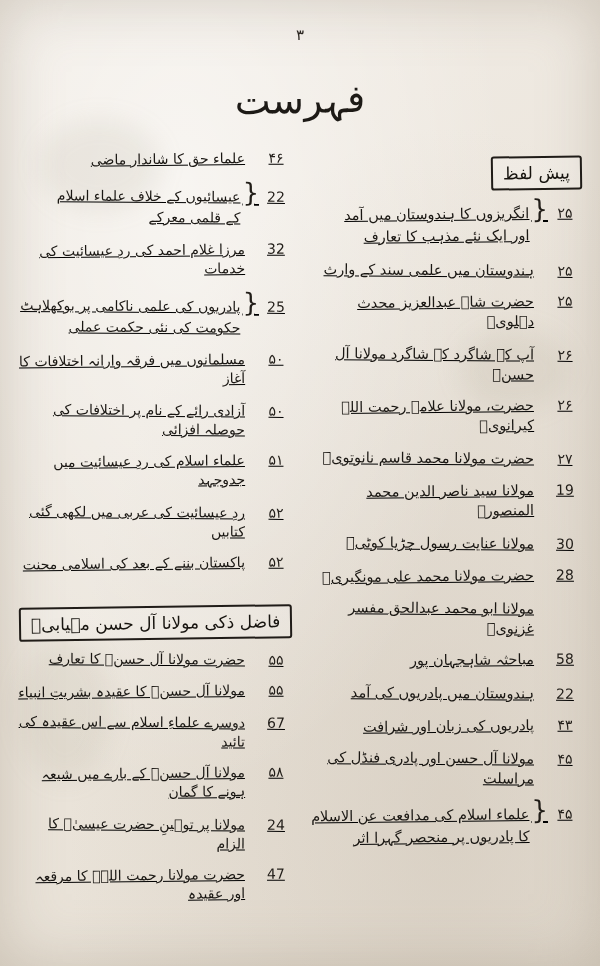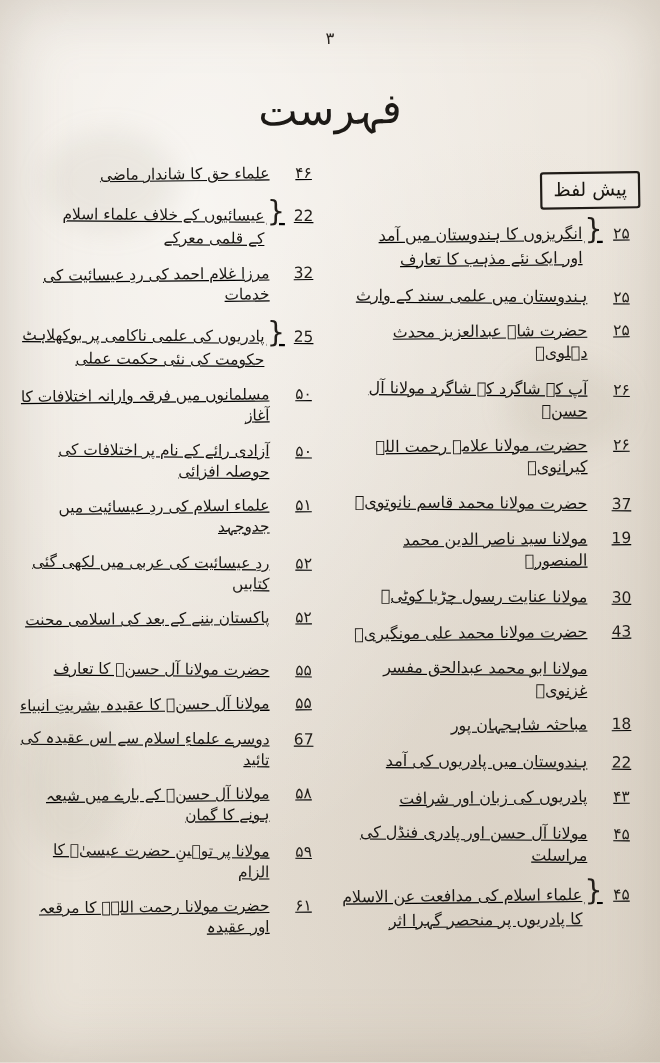--- a/index.html
+++ b/index.html
@@ -172,51 +172,51 @@
         <span class="txt">آپ کے شاگرد کے شاگرد مولانا آل حسنؒ</span>
       </div>
 
       <div class="entry tilt-a">
         <span class="num">۲۶</span>
         <span class="brace"></span>
         <span class="txt">حضرت، مولانا علامہ رحمت اللہ کیرانویؒ</span>
       </div>
 
       <div class="entry tilt-b">
-        <span class="num">37</span>
+        <span class="num">۲۷</span>
         <span class="brace"></span>
         <span class="txt">حضرت مولانا محمد قاسم نانوتویؒ</span>
       </div>
 
       <div class="entry tilt-a">
         <span class="num">19</span>
         <span class="brace"></span>
         <span class="txt">مولانا سید ناصر الدین محمد المنصورؒ</span>
       </div>
 
       <div class="entry tilt-b">
         <span class="num">30</span>
         <span class="brace"></span>
         <span class="txt">مولانا عنایت رسول چڑیا کوٹیؒ</span>
       </div>
 
       <div class="entry tilt-a">
-        <span class="num">43</span>
+        <span class="num">28</span>
         <span class="brace"></span>
         <span class="txt">حضرت مولانا محمد علی مونگیریؒ</span>
       </div>
 
       <div class="entry tilt-b">
         <span class="num"></span>
         <span class="brace"></span>
         <span class="txt">مولانا ابو محمد عبدالحق مفسر غزنویؒ</span>
       </div>
 
       <div class="entry tilt-a">
-        <span class="num">18</span>
+        <span class="num">58</span>
         <span class="brace"></span>
         <span class="txt">مباحثہ شاہجہان پور</span>
       </div>
 
       <div class="entry tilt-b">
         <span class="num">22</span>
         <span class="brace"></span>
         <span class="txt">ہندوستان میں پادریوں کی آمد</span>
       </div>
 
@@ -299,20 +299,23 @@
       </div>
 
       <div class="entry tilt-a">
         <span class="num">۵۲</span>
         <span class="brace"></span>
         <span class="txt">پاکستان بننے کے بعد کی اسلامی محنت</span>
       </div>
 
       <div class="spacer-md"></div>
 
+      <div class="head-wrap">
+        <div class="section-head">فاضل ذکی مولانا آل حسن مہیابیؒ</div>
+      </div>
 
       <div class="entry tilt-b">
         <span class="num">۵۵</span>
         <span class="brace"></span>
         <span class="txt">حضرت مولانا آل حسنؒ کا تعارف</span>
       </div>
 
       <div class="entry tilt-a">
         <span class="num">۵۵</span>
         <span class="brace"></span>
@@ -325,26 +328,26 @@
         <span class="txt">دوسرے علماءِ اسلام سے اس عقیدہ کی تائید</span>
       </div>
 
       <div class="entry tilt-a">
         <span class="num">۵۸</span>
         <span class="brace"></span>
         <span class="txt">مولانا آل حسنؒ کے بارے میں شیعہ ہونے کا گمان</span>
       </div>
 
       <div class="entry tilt-b">
-        <span class="num">۵۹</span>
+        <span class="num">24</span>
         <span class="brace"></span>
         <span class="txt">مولانا پر توہینِ حضرت عیسیٰؑ کا الزام</span>
       </div>
 
       <div class="entry tilt-a">
-        <span class="num">۶۱</span>
+        <span class="num">47</span>
         <span class="brace"></span>
         <span class="txt">حضرت مولانا رحمت اللہؒ کا مرقعہ اور عقیدہ</span>
       </div>
 
     </div>
   </div>
 </div>
 
 </body></html>

